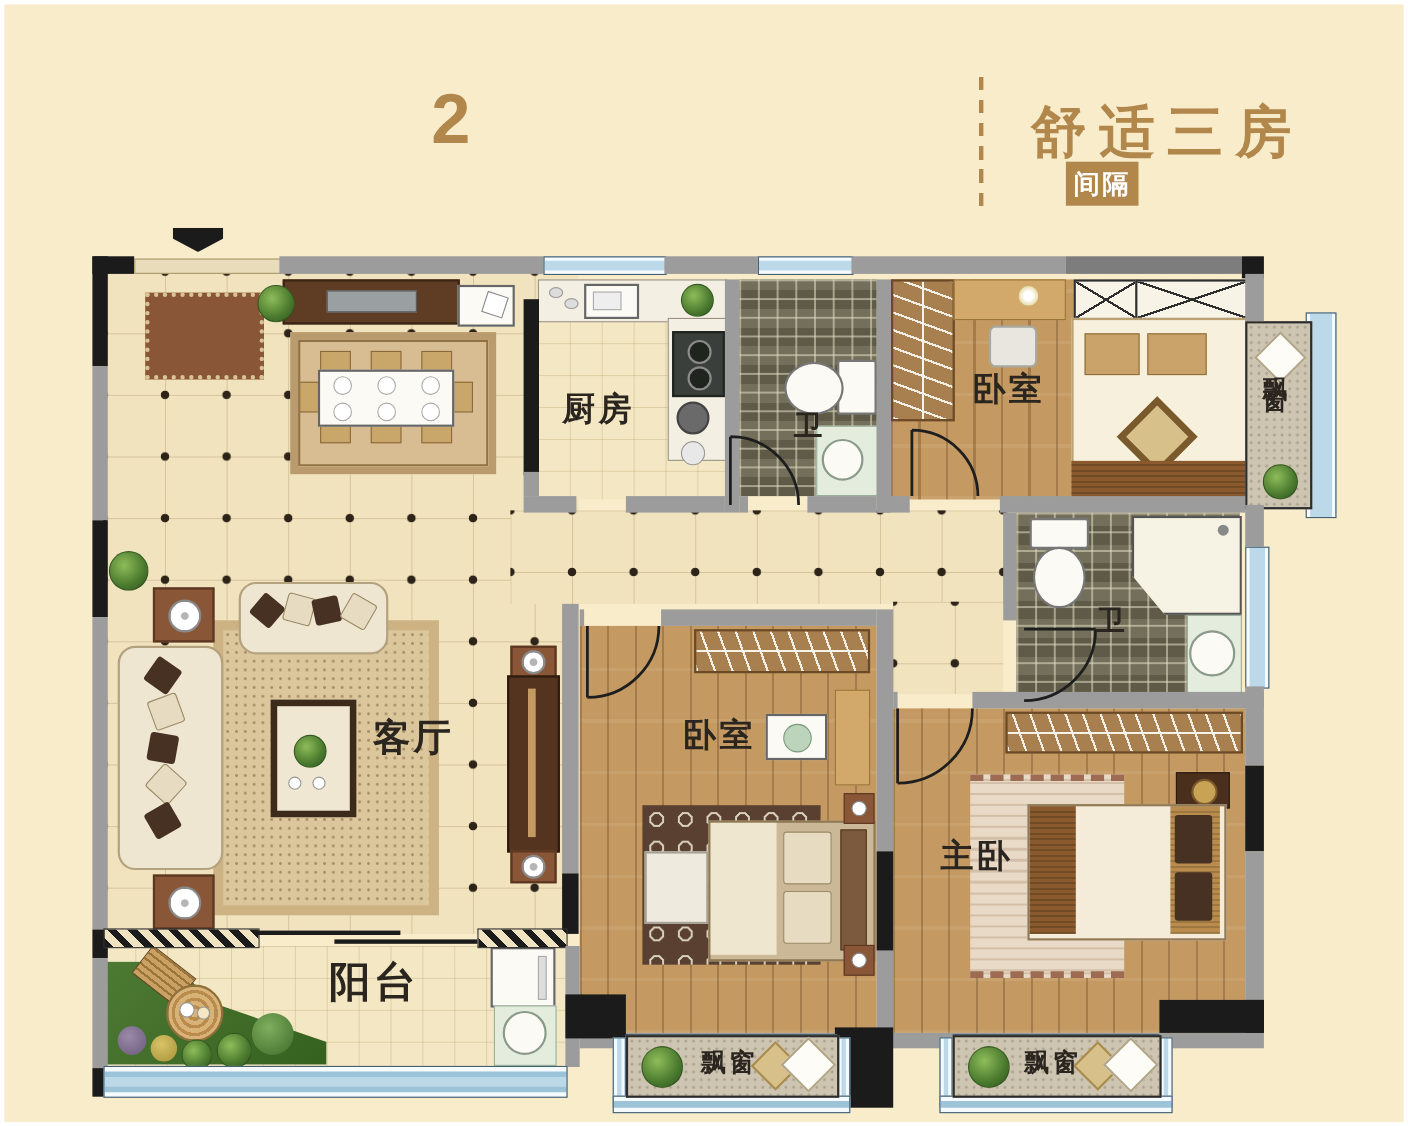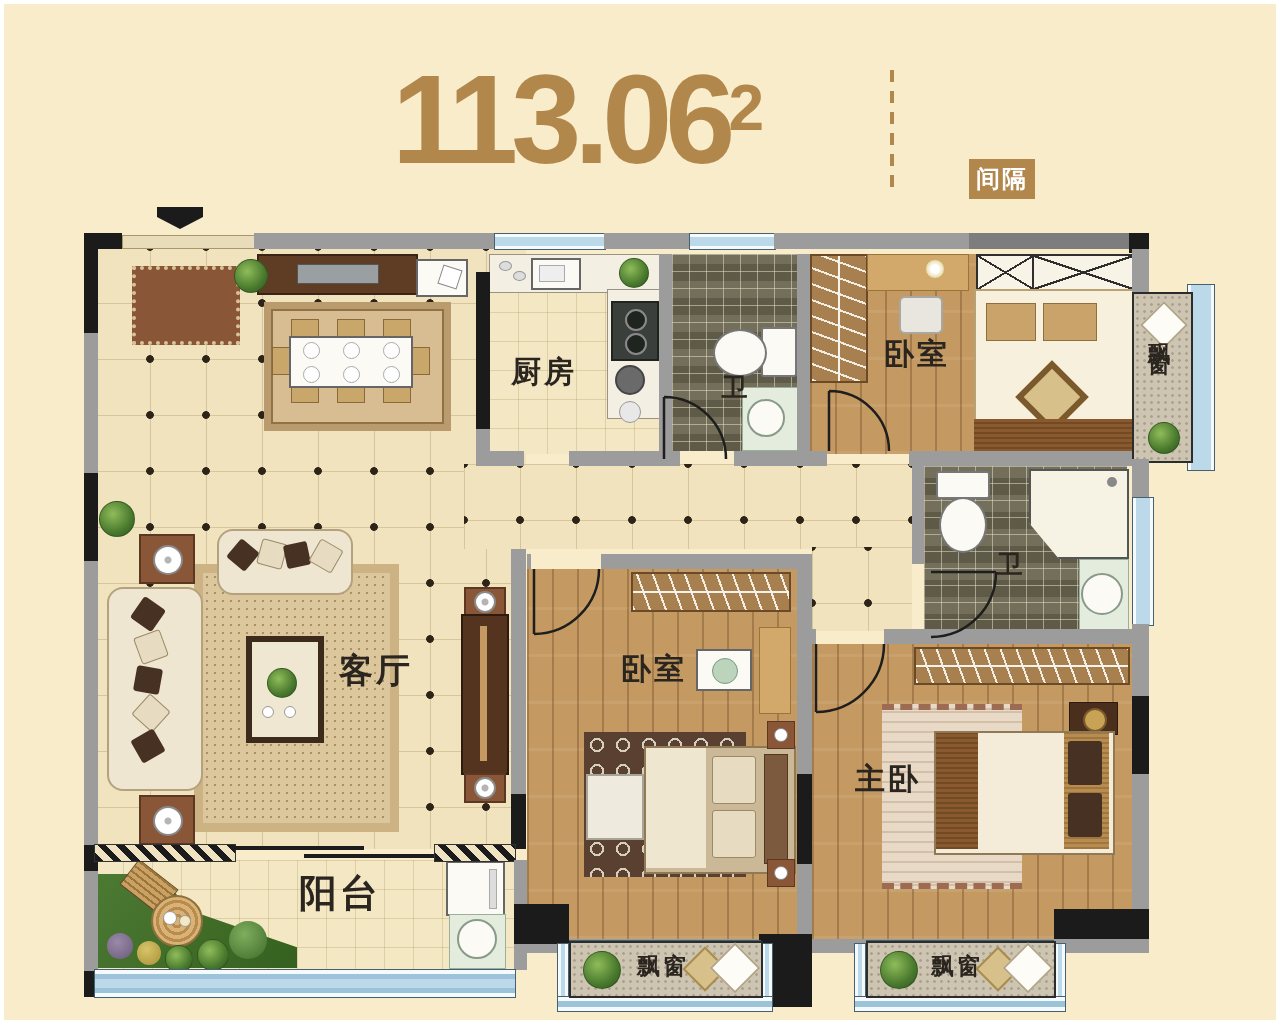--- a/index.html
+++ b/index.html
@@ -13,21 +13,21 @@
     color:#fff;font-size:45px;font-weight:bold;text-align:center;line-height:62px;letter-spacing:2px;}
   .big-area{left:388px;top:56px;display:flex;align-items:flex-end;color:#b1874c;font-weight:bold;}
   .big-val{font-size:126px;line-height:.95;letter-spacing:-7px;}
   .unit-wrap{position:relative;margin-left:6px;}
   .unit-m{font-size:126px;line-height:.95;}
   .area-note{position:absolute;left:2px;top:-14px;font-size:21px;letter-spacing:2px;white-space:nowrap;font-weight:bold;color:#b1874c;}
   .unit-sup{font-size:64px;line-height:1;align-self:flex-start;margin-top:16px;font-weight:bold;}
   .hdr-divider{left:886px;top:66px;width:4px;height:118px;
     background:repeating-linear-gradient(to bottom,#b1874c 0 12px,transparent 12px 21px);}
   .headline{left:933px;top:82px;font-size:51px;font-weight:bold;color:#b1874c;letter-spacing:11px;white-space:nowrap;}
-  .layout-row{left:933px;top:155px;display:flex;align-items:center;padding-left:32px;}
+  .layout-row{left:933px;top:143px;display:flex;align-items:center;padding-left:32px;}
   .layout-badge{background:#b1874c;color:#fff;font-size:24px;font-weight:bold;padding:4px 7px;letter-spacing:2px;}
   .layout-text{color:#b1874c;font-size:32px;font-weight:bold;margin-left:9px;letter-spacing:1px;white-space:nowrap;}
 
   
   #plan{left:75px;top:225px;width:1140px;height:785px;}
   .wall{background:#9c9c9c;}
   .wallb{background:#1b1b1b;}
   .hatch{background:repeating-linear-gradient(45deg,#1b1b1b 0 6px,#efe3c2 6px 13px);border:1px solid #333;}
   .tile{background-color:#f0e3be;background-image:
     radial-gradient(circle,#2e2318 3.5px,transparent 4.2px),
@@ -83,24 +83,24 @@
   .whitebox{background:#fbfaf5;border:2px solid #666;}
   .blanket{background-color:#8a5a2e;background-image:repeating-linear-gradient(0deg,rgba(0,0,0,.18) 0 2px,transparent 2px 5px);}
 </style>
 </head>
 <body>
 
 <div class="stage">
 <div class="page">
 
   <div class="a big-area">
-    <span class="big-val">113.06</span>
     <span class="unit-sup">2</span>
   </div>
   <div class="a hdr-divider"></div>
+  <div class="a headline">舒适三房</div>
   <div class="a layout-row">
     <span class="layout-badge">间隔</span>
   </div>
 
   <div class="a" id="plan">
 
     <div class="a tile" style="left:15px;top:18px;width:432px;height:602px;"></div>
     <div class="a tile" style="left:385px;top:235px;width:460px;height:85px;"></div>
     <div class="a tile" style="left:733px;top:318px;width:100px;height:84px;"></div>
     <div class="a ktile" style="left:410px;top:25px;width:170px;height:200px;"></div>

